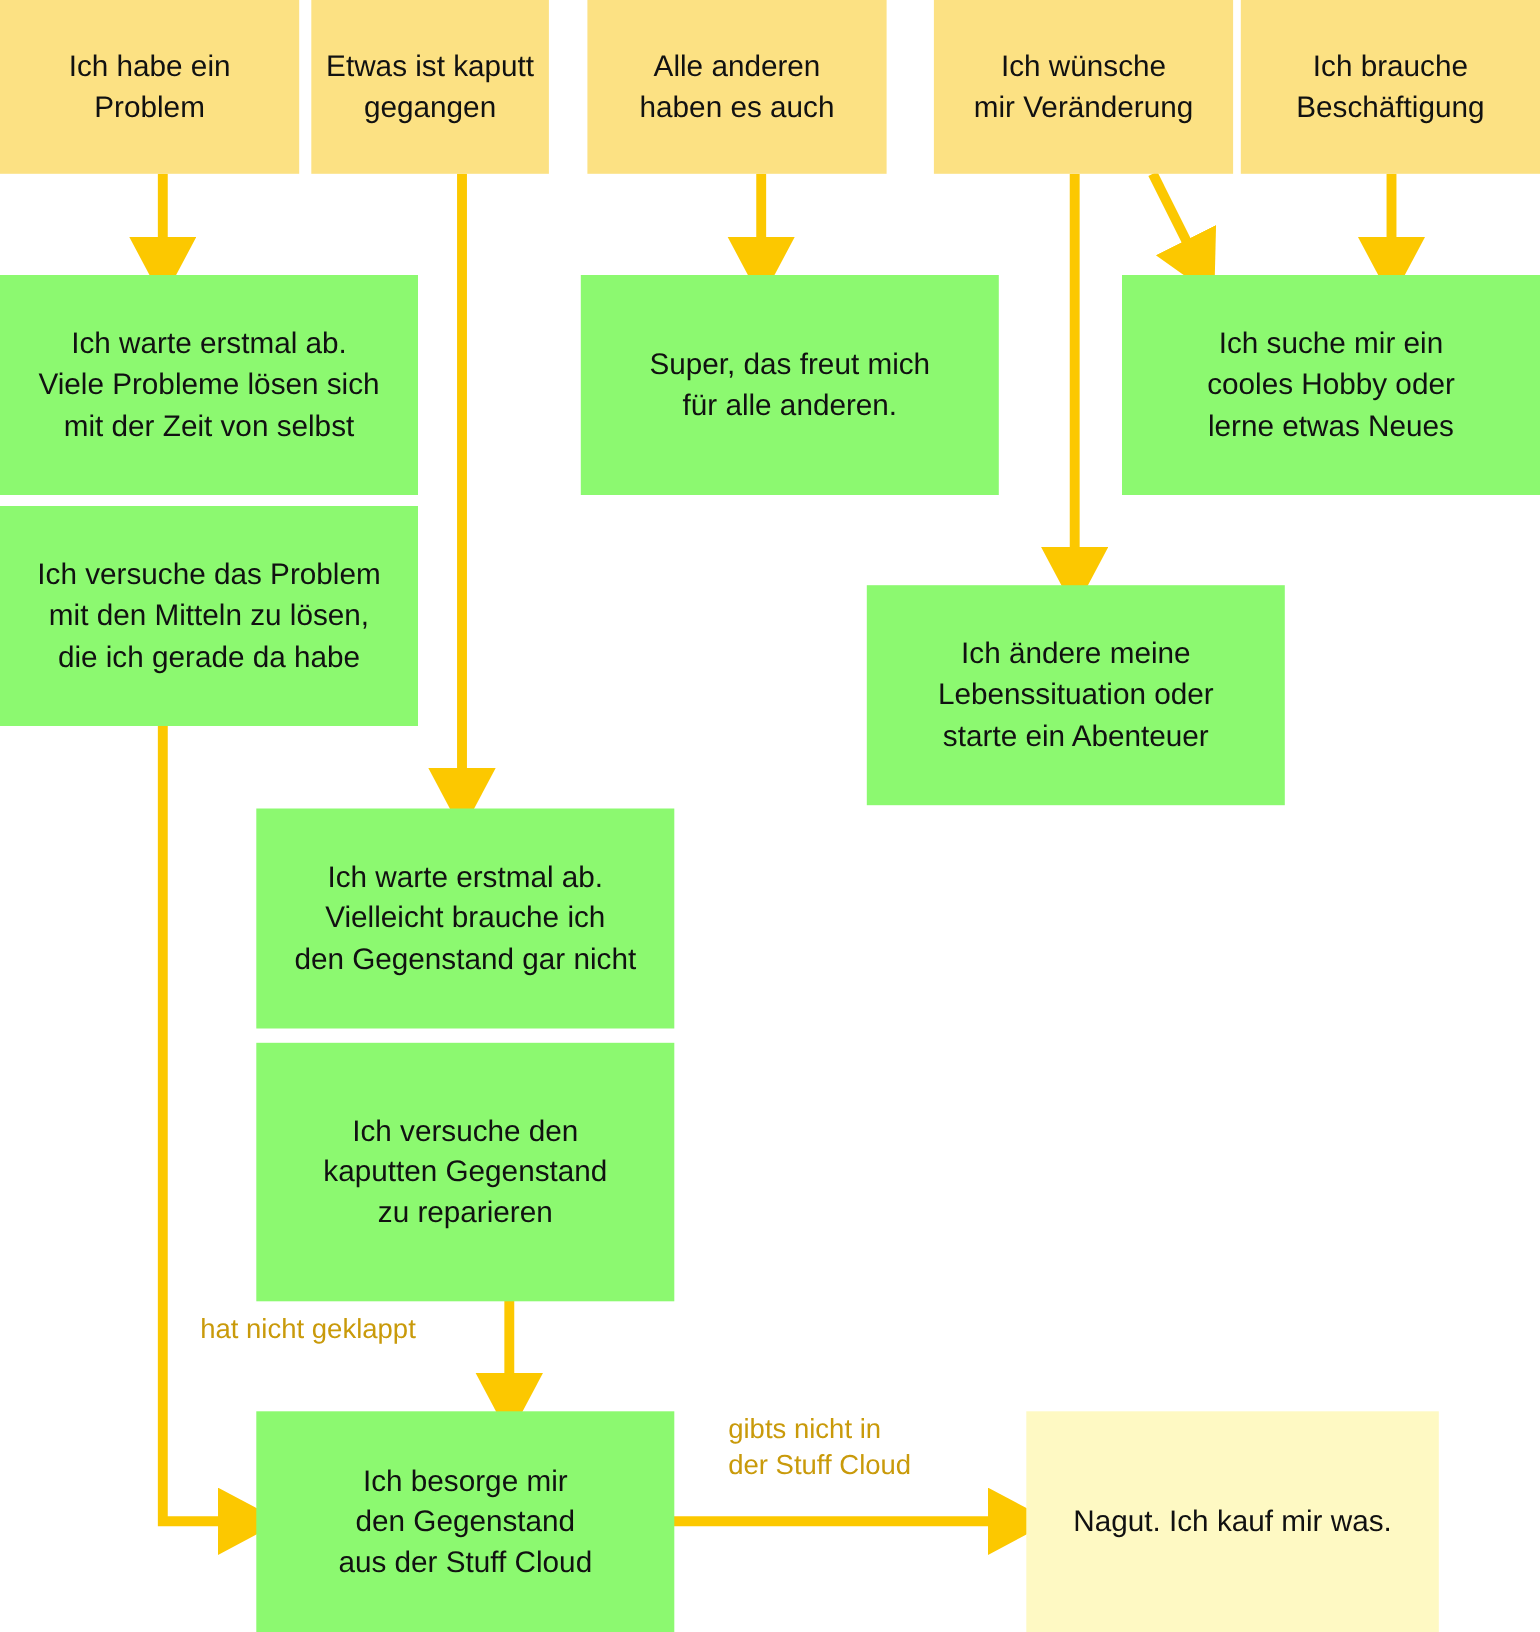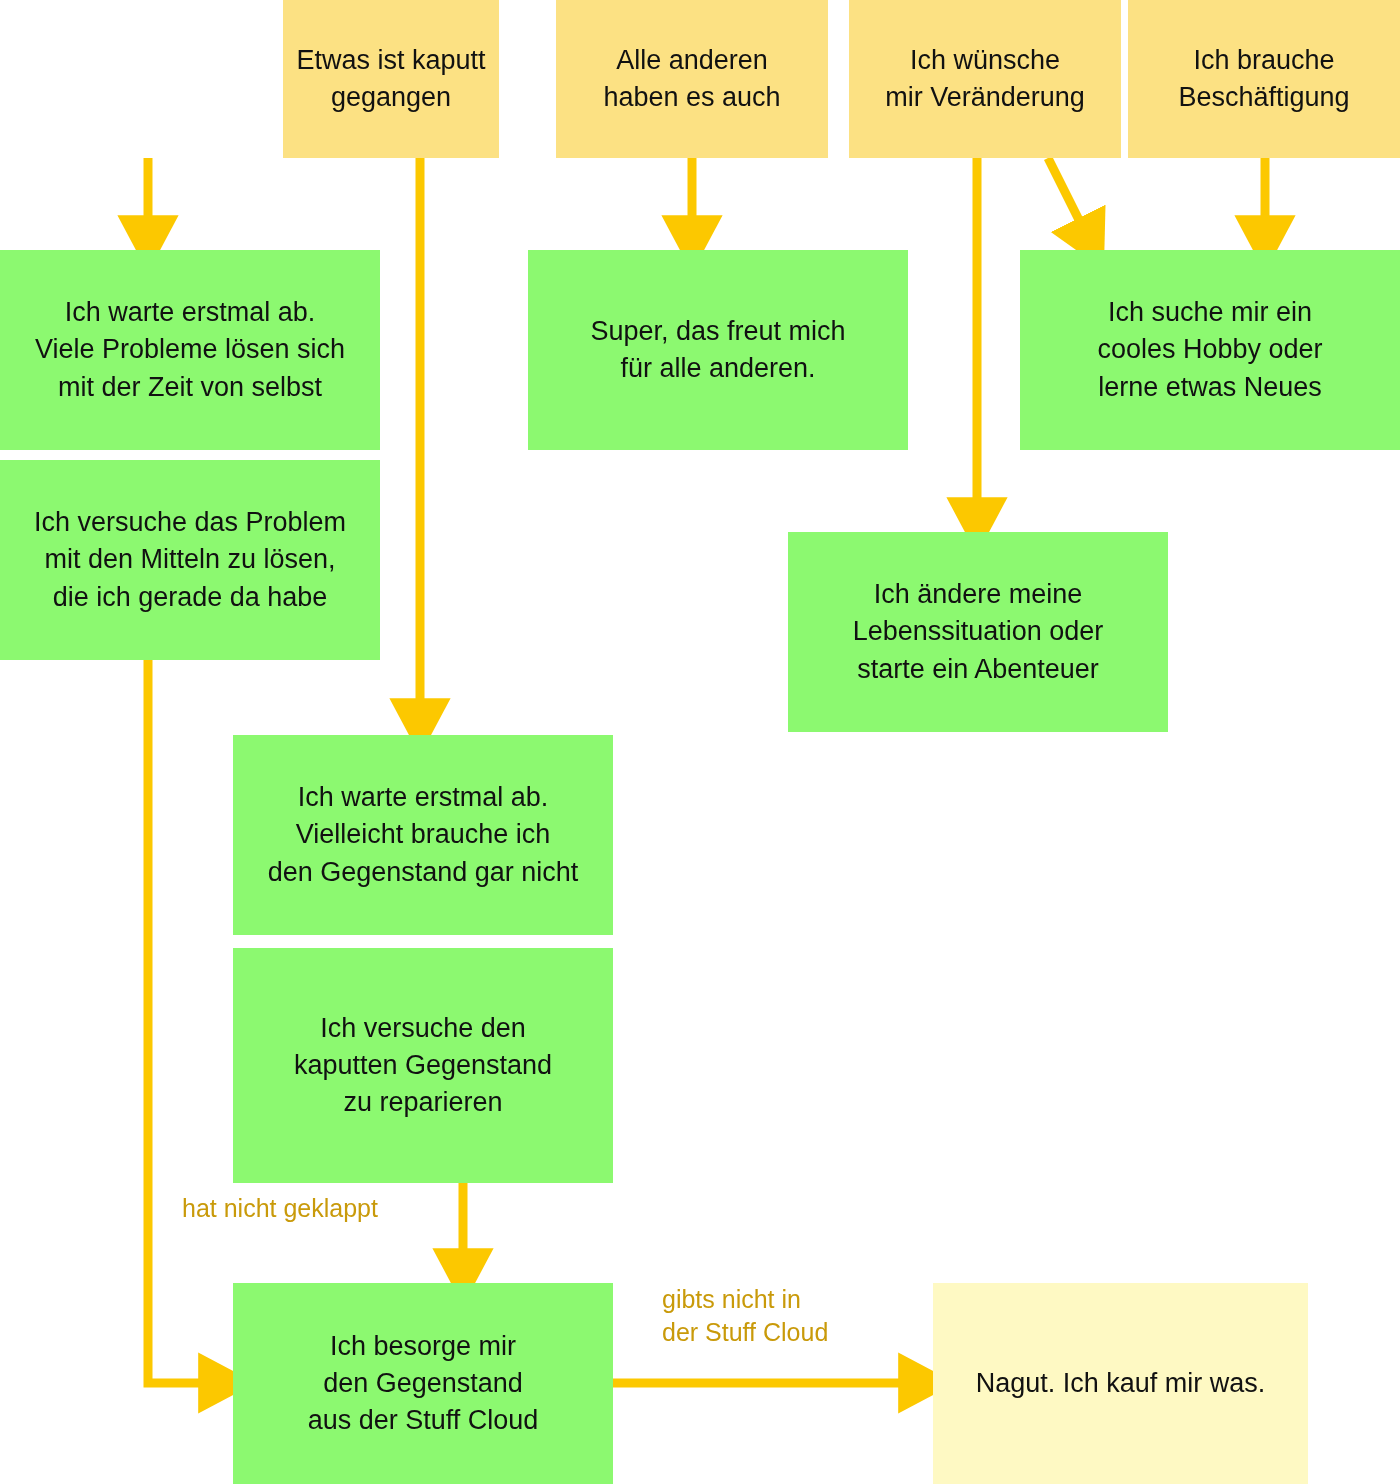--- a/index.html
+++ b/index.html
@@ -80,25 +80,27 @@
 
     <line x1="1265" y1="158" x2="1265" y2="235" stroke="#fcc800" stroke-width="9" marker-end="url(#ah)"></line>
 
     <path d="M148,660 L148,1383 L218,1383" fill="none" stroke="#fcc800" stroke-width="9" marker-end="url(#ah)"></path>
 
     <line x1="463" y1="1152" x2="463" y2="1268" stroke="#fcc800" stroke-width="9" marker-end="url(#ah)"></line>
 
     <line x1="612" y1="1383" x2="918" y2="1383" stroke="#fcc800" stroke-width="9" marker-end="url(#ah)"></line>
   </svg>
 
+  <div class="node trigger" style="left:0px; top:0px; width:272px; height:158px;">Ich habe ein
+Problem</div>
 
   <div class="node trigger" style="left:283px; top:0px; width:216px; height:158px;">Etwas ist kaputt
 gegangen</div>
 
-  <div class="node trigger" style="left:556px; top:0px; width:272px; height:158px;">Alle anderen
+  <div class="node trigger" style="left:534px; top:0px; width:272px; height:158px;">Alle anderen
 haben es auch</div>
 
   <div class="node trigger" style="left:849px; top:0px; width:272px; height:158px;">Ich wünsche
 mir Veränderung</div>
 
   <div class="node trigger" style="left:1128px; top:0px; width:272px; height:158px;">Ich brauche
 Beschäftigung</div>
 
   <div class="node action" style="left:0px; top:250px; width:380px; height:200px;">Ich warte erstmal ab.
 Viele Probleme lösen sich

